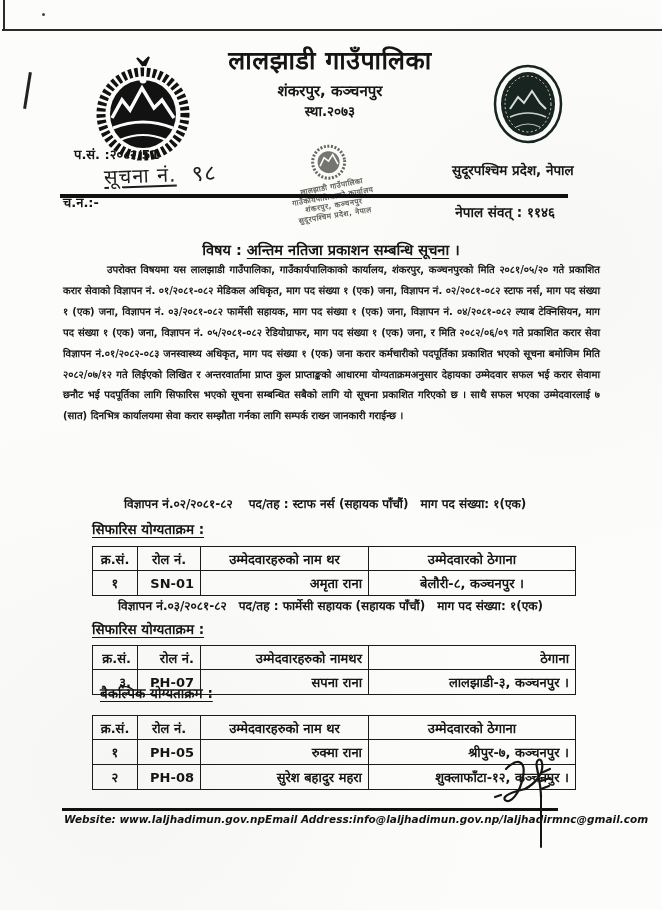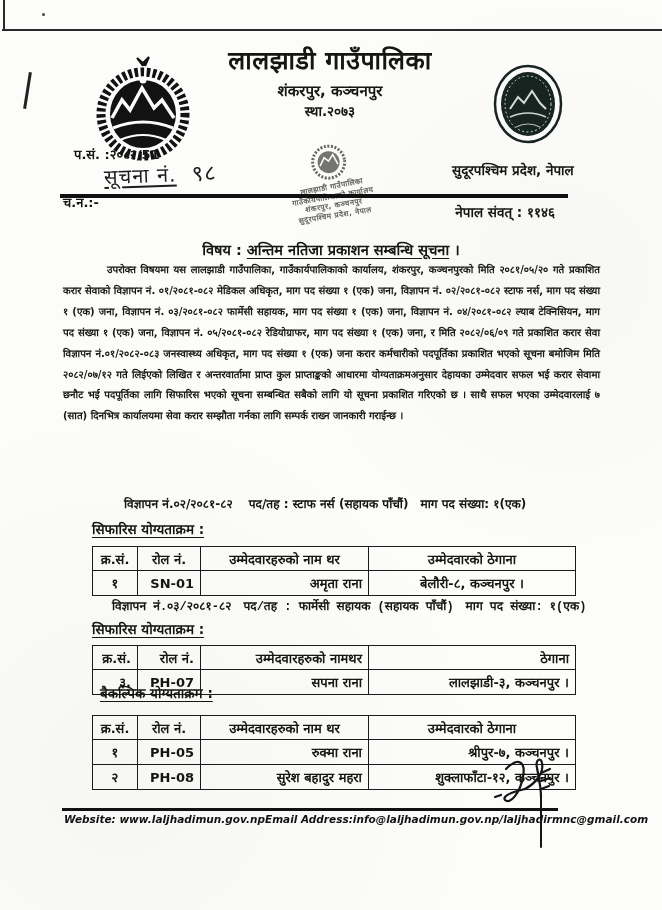--- a/index.html
+++ b/index.html
@@ -41,21 +41,21 @@
   .subject{left:0; top:239px; width:662px; text-align:center; font-size:14.5px; font-weight:700;}
   .subject .u{text-decoration:underline; text-underline-offset:3px;}
   
   .body-par{left:63px; top:260px; width:537px; font-size:10px; font-weight:600;
     line-height:20.9px; text-align:justify; text-indent:44px; margin:0; color:#191816;}
   
   .advert{font-size:12px; font-weight:700; white-space:nowrap; display:flex;margin-left:32px;}
   .advert span.gap1{margin-left:16px;}
   .advert span.gap2{margin-left:12px;}
   .advert-1{left:92px; top:495px;}
-  .advert-2{left:80px; top:597px;font-family:Liberation Mono, monospace;}
+  .advert-2{left:86px; top:597px;}
   .list-head{font-size:13.5px; font-weight:700;}
   .list-head .u{text-decoration:underline; text-underline-offset:3px;}
   .lh-1{left:92px; top:520px;}
   .lh-2{left:92px; top:620px;}
   .lh-3{left:100px; top:684px;}
   
   table.doc{border-collapse:collapse; table-layout:fixed; width:483px; background:transparent;}
   table.doc td{border:1.6px solid #1b1b1b; font-size:13px; font-weight:700; padding:1px 6px; height:22px; overflow:hidden; white-space:nowrap;}
   table.doc tr.hdr td{height:21px;}
   .tbl-1{left:92px; top:546px;}

